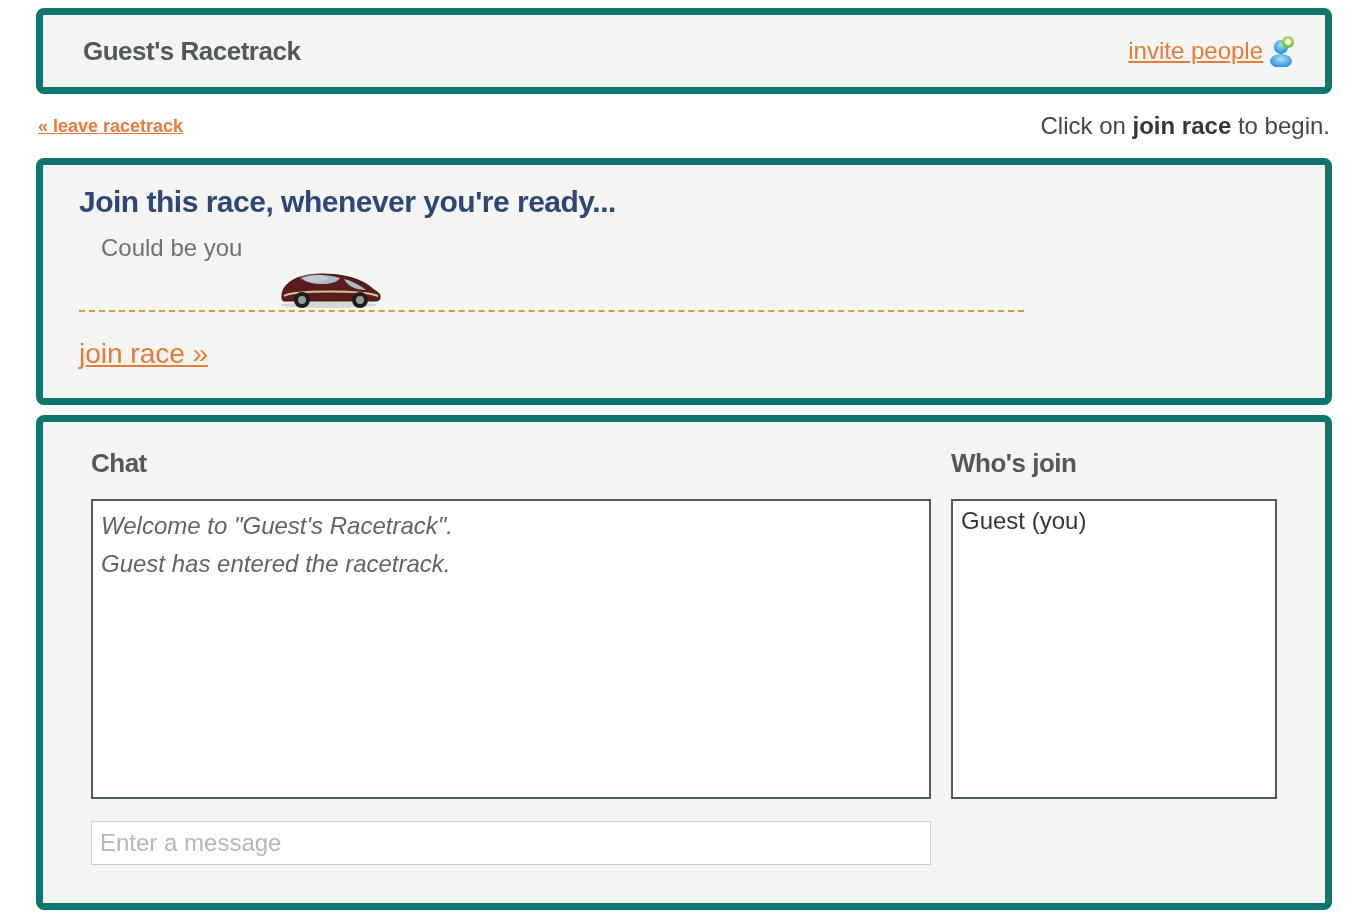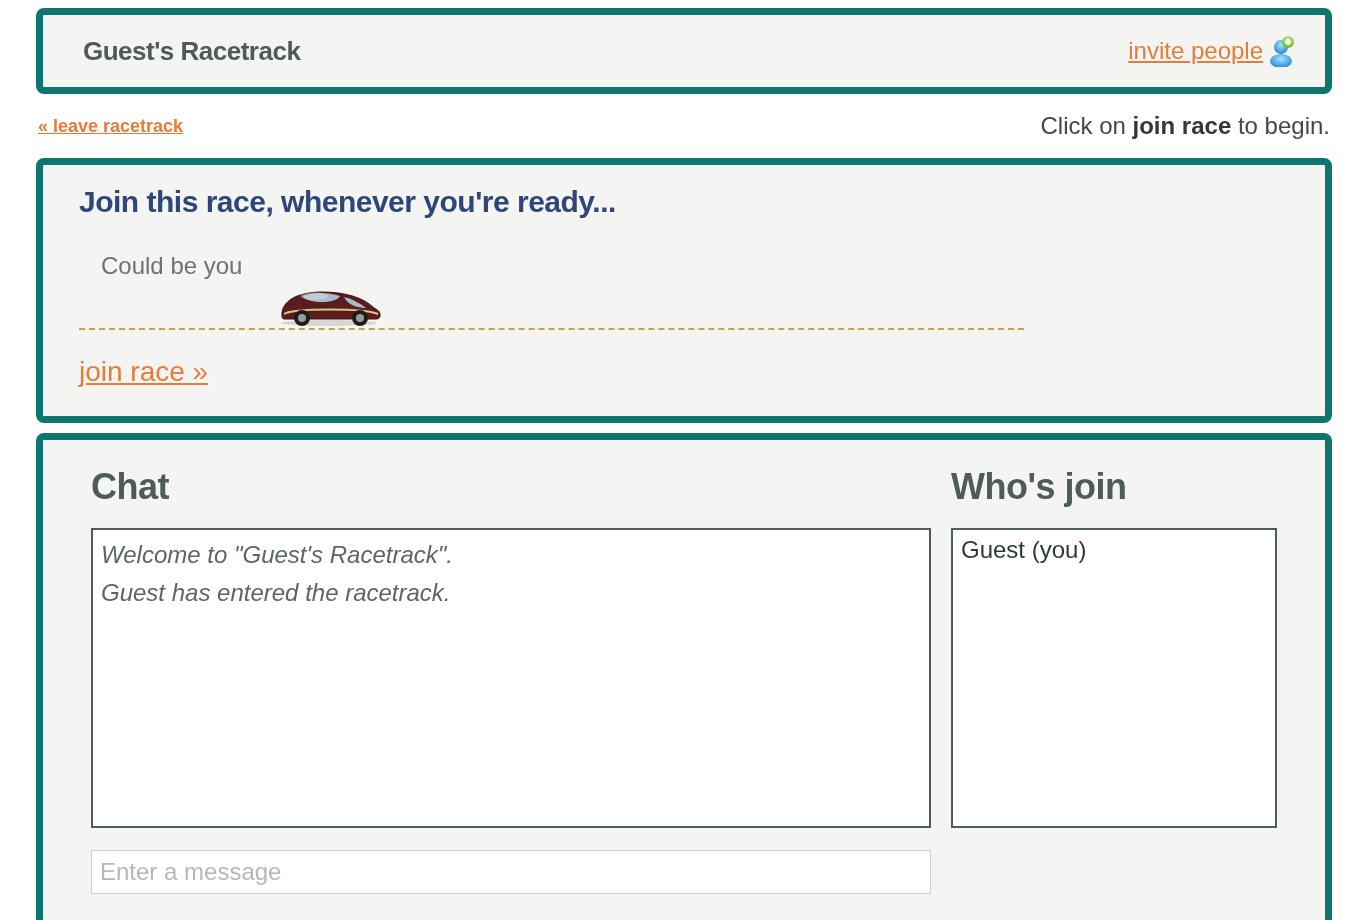--- a/index.html
+++ b/index.html
@@ -55,21 +55,21 @@
   .hint b { font-weight: 700; color: #2f3a37; }
 
   .race-panel {
     padding: 20px 36px 28px 36px;
   }
   .race-heading {
     font-size: 30px;
     font-weight: 700;
     color: #2d4778;
     letter-spacing: -0.5px;
-    margin-bottom: 33px;
+    margin-bottom: 15px;
   }
   .could-be-you {
     font-size: 24px;
     color: #6b746e;
     margin-left: 22px;
     margin-bottom: 4px;
   }
   .car-row {
     margin-left: 195px;
     margin-bottom: 2px;
@@ -95,21 +95,21 @@
     flex: 0 0 840px;
     display: flex;
     flex-direction: column;
   }
   .who-col {
     flex: 1;
     display: flex;
     flex-direction: column;
   }
   .col-heading {
-    font-size: 36px;
+    font-size: 26px;
     font-weight: 700;
     color: #4e5b56;
     margin-bottom: 20px;
     letter-spacing: -0.5px;
   }
   .box {
     background: #ffffff;
     border: 2px solid #4b5e58;
     height: 300px;
     padding: 6px 8px;

